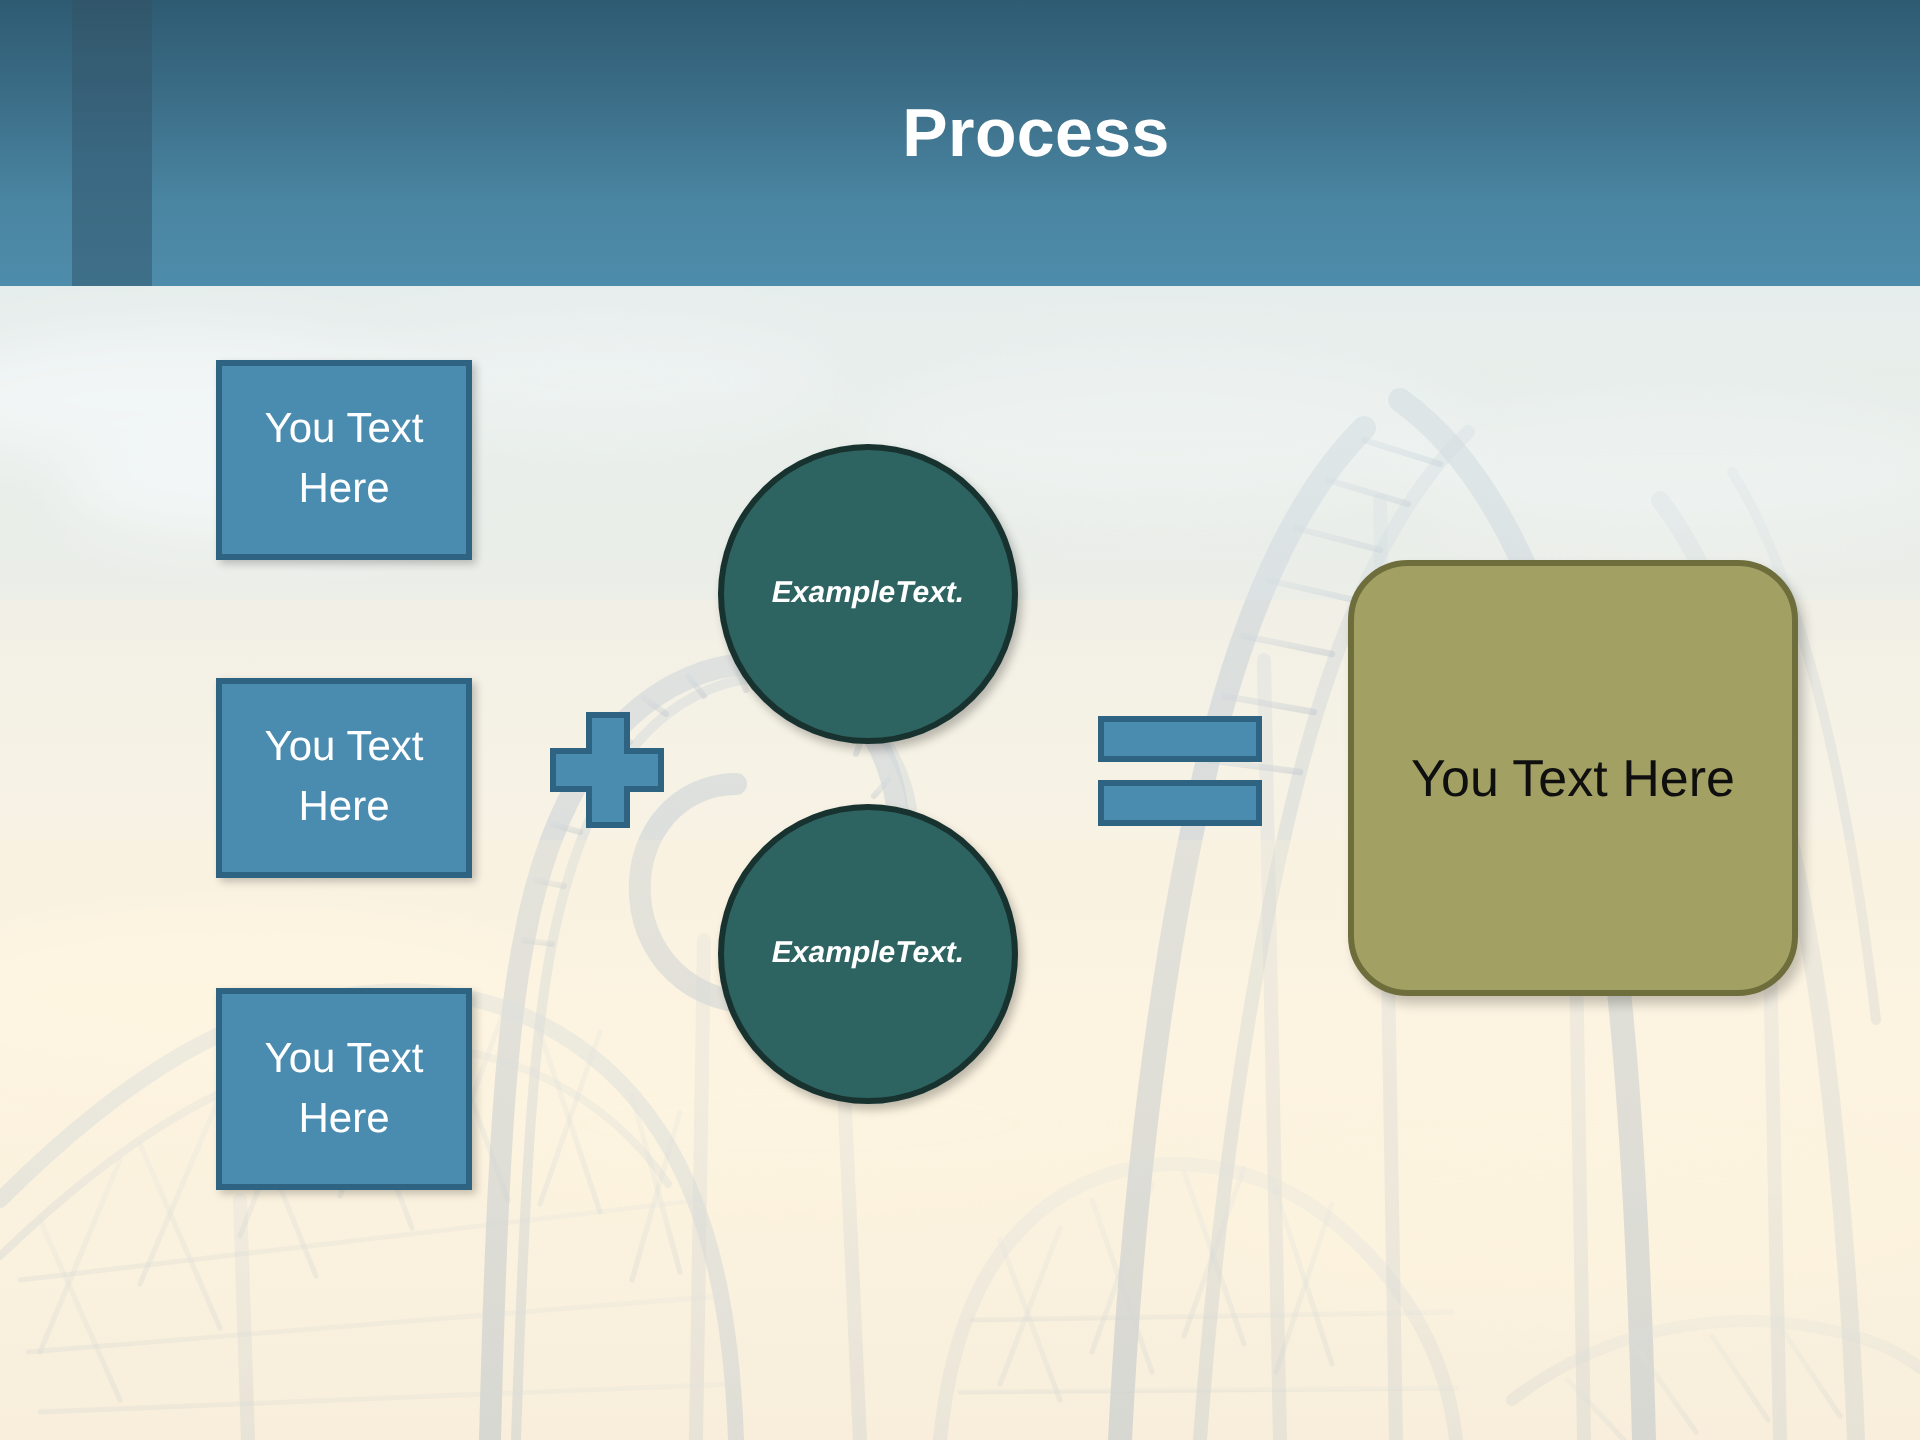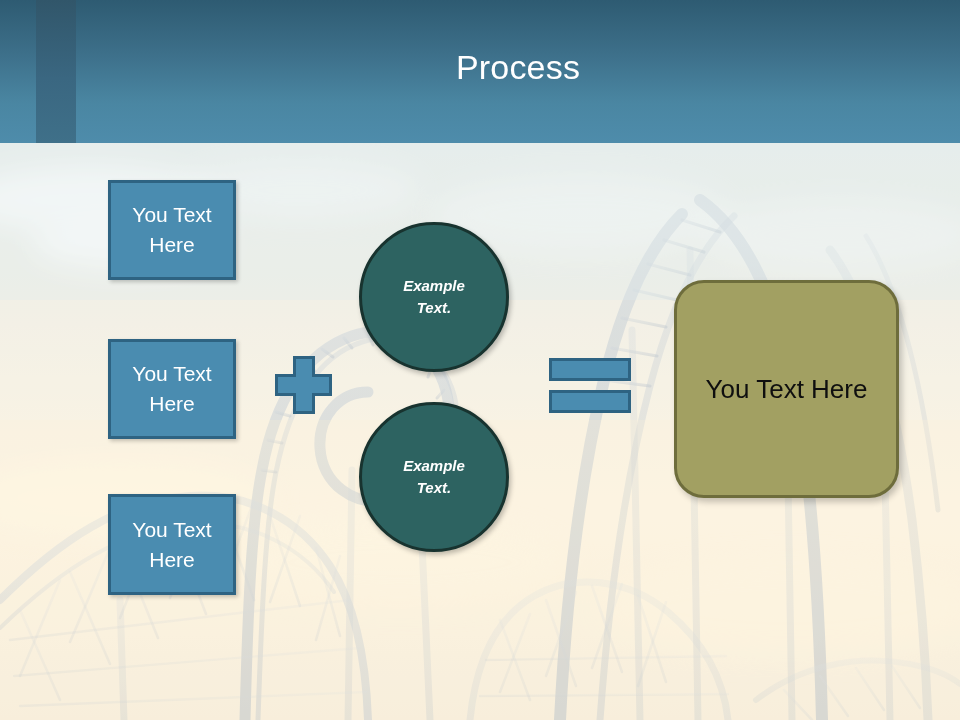--- a/index.html
+++ b/index.html
@@ -89,21 +89,21 @@
     display: flex;
     align-items: center;
     justify-content: center;
     color: #ffffff;
     font-size: 34px;
     letter-spacing: 0.2px;
     white-space: nowrap;
     padding-bottom: 8px;
     box-sizing: border-box;
   }
-  .header-title .bold { font-weight: normal; }
+  .header-title .bold { font-weight: bold; }
 
   
   .blue-box {
     position: absolute;
     width: 128px;
     background: #4a8cb0;
     border: 3px solid #2e6382;
     box-sizing: border-box;
     display: flex;
     align-items: center;
@@ -154,21 +154,20 @@
   
   .circle {
     position: absolute;
     width: 150px;
     height: 150px;
     border-radius: 50%;
     background: #2d6361;
     border: 3px solid #18332f;
     box-sizing: border-box;
     display: flex;
-    flex-direction: column;
     align-items: center;
     justify-content: center;
     text-align: center;
     color: #ffffff;
     font-size: 15px;
     font-weight: bold;
     font-style: italic;
     line-height: 1.5;
     box-shadow: 2px 3px 5px rgba(0,0,0,0.25);
   }

